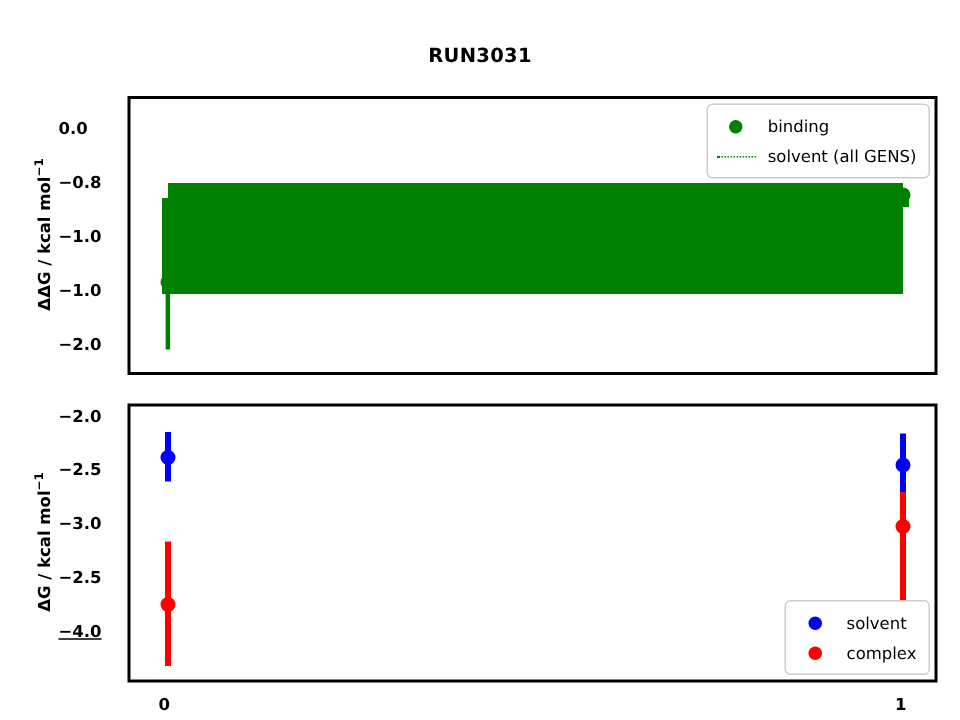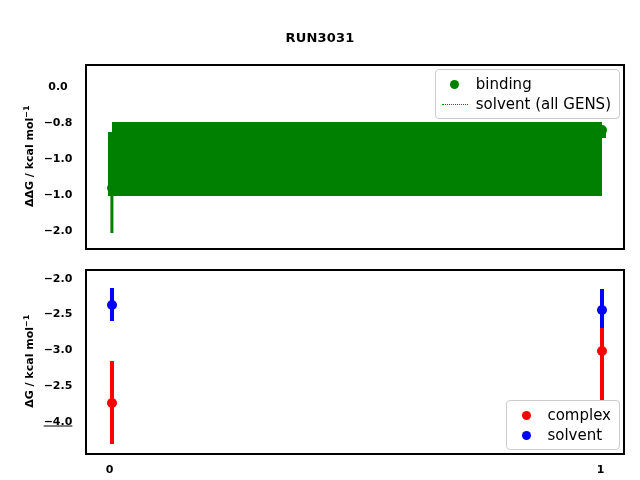--- a/index.html
+++ b/index.html
@@ -31,21 +31,21 @@
 
   
   .tick-y{
     position:absolute;left:-6px;width:6px;height:2.2px;background:#000;
   }
   .tick-x{
     position:absolute;bottom:-6px;width:2.2px;height:6px;background:#000;
   }
   .ticklabel-y{
     position:absolute;
-    text-align:center;
+    text-align:left;
     font-size:11px;font-weight:bold;color:#000;
     white-space:nowrap;
     transform:translateY(-50%);
   }
   .ticklabel-x{
     position:absolute;
     text-align:center;
     font-size:11px;font-weight:bold;color:#000;
     white-space:nowrap;
     transform:translateX(-50%);
@@ -92,21 +92,21 @@
     width:26px;height:14px;
     display:flex;align-items:center;justify-content:center;
     margin-right:8px;flex:0 0 26px;
   }
   .legend-dot{width:9px;height:9px;border-radius:50%;}
   .legend-dash{
     width:26px;height:0;
     border-top:1.6px dotted #1a7f1a;
   }
   .legend-text{
-    font-size:15px;color:#000;white-space:nowrap;
+    font-size:11px;color:#000;white-space:nowrap;
     font-family:"DejaVu Sans","Liberation Sans",sans-serif;
   }
   .sup{font-size:0.72em;vertical-align:super;}
 </style>
 </head>
 <body>
 
 <div id="figure">
 
   <div class="fig-title">RUN3031</div>
@@ -179,29 +179,29 @@
         <div class="marker-dot" style="left: 515.455px; top: 80.1231px; width: 10px; height: 10px; background: rgb(255, 0, 0);"></div>
         <div class="errbar" style="left: 24.5455px; top: 17.1692px; width: 4px; height: 32.9077px; background: rgb(0, 0, 255);"></div>
         <div class="marker-dot" style="left: 24.5455px; top: 33.6231px; width: 10px; height: 10px; background: rgb(0, 0, 255);"></div>
         <div class="errbar" style="left: 515.455px; top: 17.8846px; width: 4px; height: 39.3462px; background: rgb(0, 0, 255);"></div>
         <div class="marker-dot" style="left: 515.455px; top: 38.6308px; width: 10px; height: 10px; background: rgb(0, 0, 255);"></div>
       </div>
 
     <div class="legend" id="legend-bottom" style="right: 3px; bottom: 3px;">
       <div class="legend-row">
         <span class="legend-handle">
+          <span class="legend-dot" id="lgd-bot-0" style="background: rgb(0, 0, 255);"></span>
+        </span>
+        <span class="legend-text">solvent</span>
+      </div>
+      <div class="legend-row">
+        <span class="legend-handle">
           <span class="legend-dot" id="lgd-bot-1" style="background: rgb(255, 0, 0);"></span>
         </span>
         <span class="legend-text">complex</span>
-      </div>
-      <div class="legend-row">
-        <span class="legend-handle">
-          <span class="legend-dot" id="lgd-bot-0" style="background: rgb(0, 0, 255);"></span>
-        </span>
-        <span class="legend-text">solvent</span>
       </div>
     </div>
   <div class="tick-y" style="top: 7.48462px;"></div>
       <div class="tick-y" style="top: 43.2538px;"></div>
       <div class="tick-y" style="top: 79.0231px;"></div>
       <div class="tick-y" style="top: 114.792px;"></div>
       <div class="tick-y" style="top: 150.562px;"></div>
       <div class="tick-x" style="left: 23.4455px;"></div>
       <div class="tick-x" style="left: 514.355px;"></div>
     </div>

